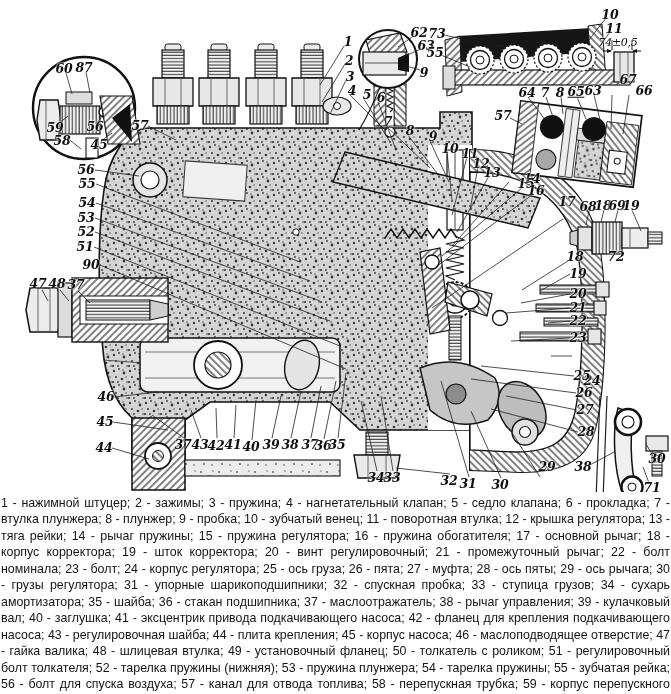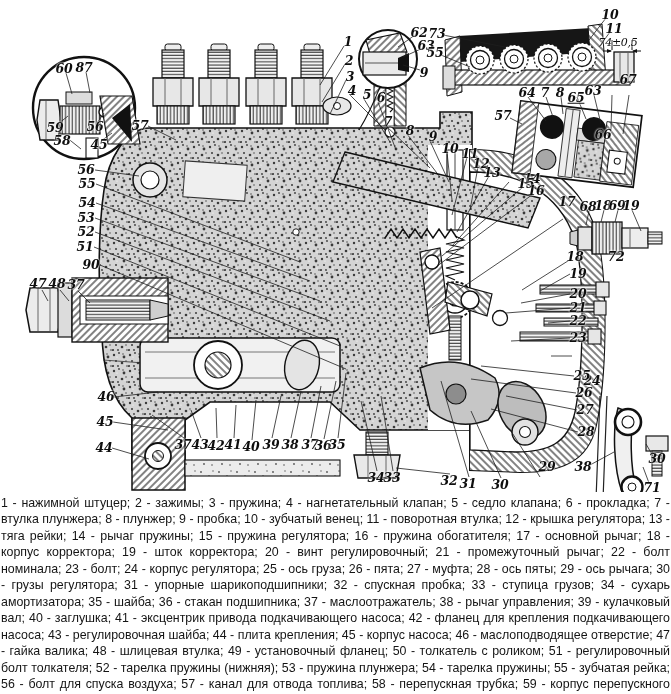--- a/index.html
+++ b/index.html
@@ -356,23 +356,23 @@
       <span class="callout" style="left: 437px; top: 34px;">73</span>
       <span class="callout" style="left: 426px; top: 46px;">63</span>
       <span class="callout" style="left: 435px; top: 53px;">55</span>
       <span class="callout" style="left: 424px; top: 73px;">9</span>
       <span class="callout" style="left: 610px; top: 15px;">10</span>
       <span class="callout" style="left: 614px; top: 29px;">11</span>
       <span class="callout small" style="left: 618px; top: 43px;">74±0,5</span>
       <span class="callout" style="left: 527px; top: 93px;">64</span>
       <span class="callout" style="left: 545px; top: 93px;">7</span>
       <span class="callout" style="left: 560px; top: 93px;">8</span>
-      <span class="callout" style="left: 576px; top: 98px; text-decoration: underline;">65</span>
+      <span class="callout" style="left: 576px; top: 92px; text-decoration: underline;">65</span>
       <span class="callout" style="left: 593px; top: 91px;">63</span>
-      <span class="callout" style="left: 603px; top: 91px; margin-top: 44px;">66</span>
+      <span class="callout" style="left: 644px; top: 91px;">66</span>
       <span class="callout" style="left: 628px; top: 80px;">67</span>
       <span class="callout" style="left: 503px; top: 116px;">57</span>
       <span class="callout" style="left: 588px; top: 207px;">68</span>
       <span class="callout" style="left: 603px; top: 206px;">18</span>
       <span class="callout" style="left: 617px; top: 206px; text-align: right;">69</span>
       <span class="callout" style="left: 631px; top: 206px;">19</span>
       <span class="callout" style="left: 616px; top: 257px;">72</span>
       <span class="callout" style="left: 583px; top: 467px;">38</span>
       <span class="callout" style="left: 657px; top: 459px;">30</span>
       <span class="callout" style="left: 652px; top: 488px;">71</span>

